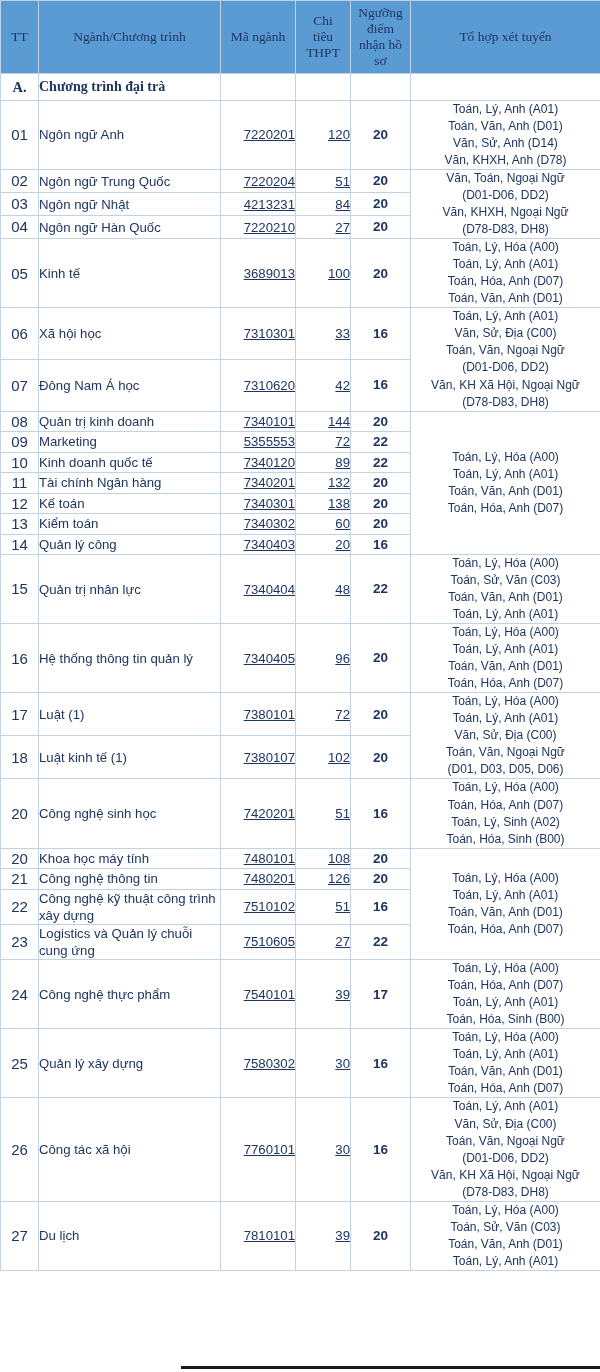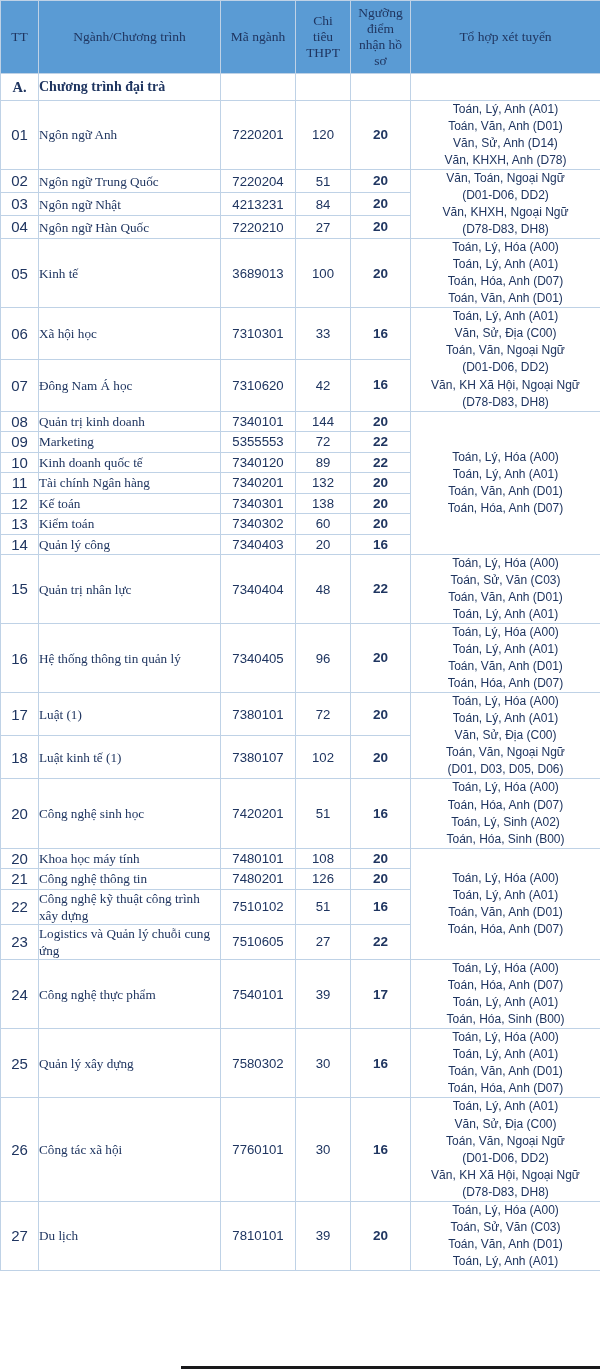--- a/index.html
+++ b/index.html
@@ -50,25 +50,25 @@
     line-height: 1.3;
   }
   .cell-tt {
     text-align: center;
     font-size: 15px;
     padding: 3px 1px;
   }
   .cell-name {
     text-align: left;
     padding: 4px 4px 4px 9px;
-    font-family: Liberation Serif, serif;
   }
   .cell-code, .cell-quota {
-    text-align: center;
+    text-align: right;
     padding: 3px 2px;
+    text-decoration: underline;
   }
   .cell-thresh {
     text-align: center;
     font-weight: bold;
     font-size: 13.5px;
     padding: 3px 2px;
   }
   .cell-combo {
     text-align: center;
     font-size: 12px;

